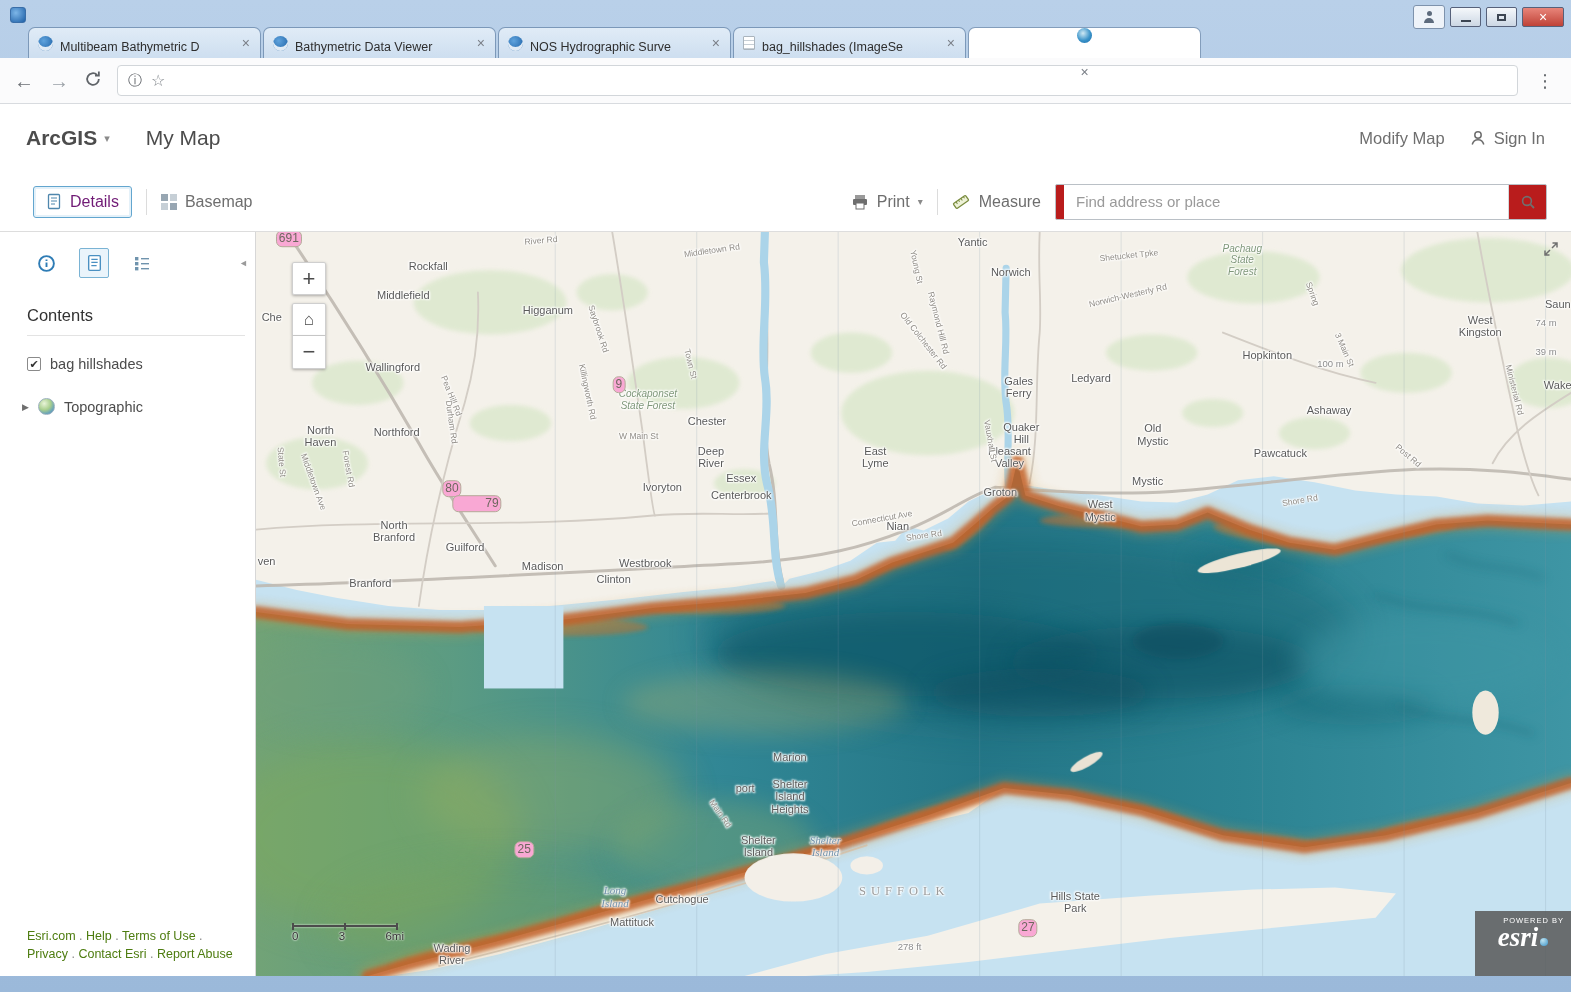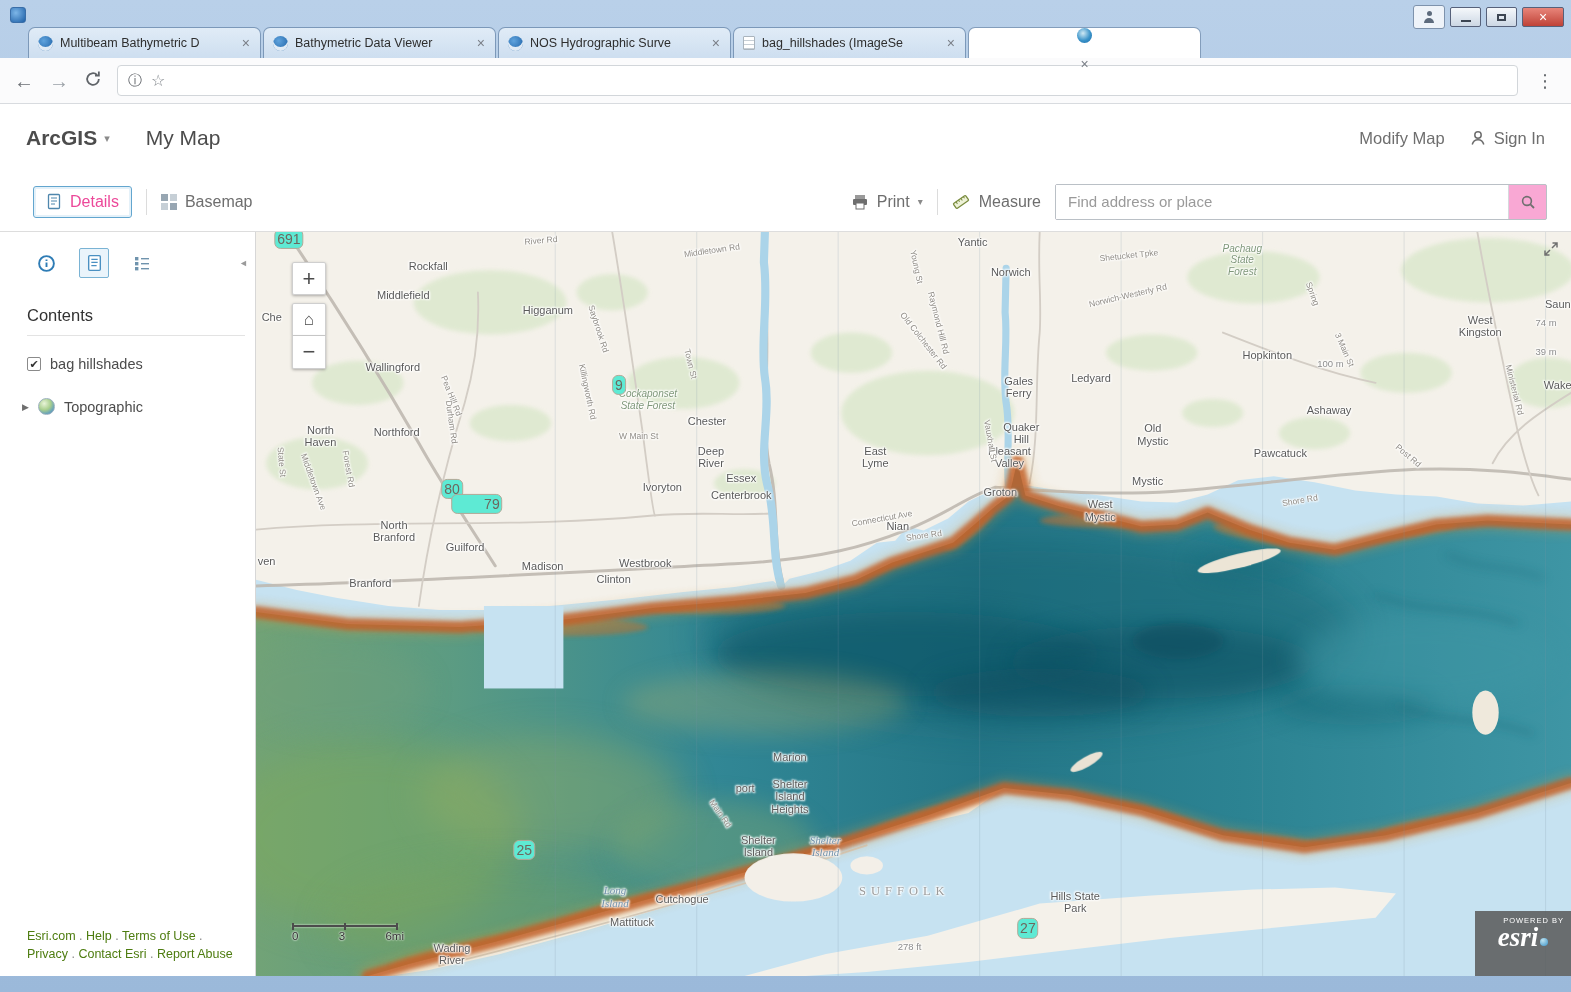--- a/index.html
+++ b/index.html
@@ -9,21 +9,21 @@
   
   .titlebar{height:58px;position:relative;display:flex;align-items:flex-end;padding-left:8px;}
   .app-icon{position:absolute;left:10px;top:7px;width:16px;height:16px;border-radius:3px;
     background:radial-gradient(circle at 35% 35%,#7db6e8,#1d5fa6);border:1px solid #3a6ea8;}
   .tabs{display:flex;height:31px;margin-left:20px;}
   .tab{width:233px;display:flex;align-items:center;gap:7px;padding:0 9px;
     background:linear-gradient(rgba(240,246,252,.72),rgba(214,228,242,.72));
     border:1px solid rgba(110,140,175,.85);border-bottom:none;border-radius:7px 7px 0 0;
     margin-right:2px;font-size:12.5px;color:#2e2e2e;cursor:default;}
   .tab.active{background:#fff;color:#222;flex-direction:column;}
-  .tlabel{flex:1;white-space:nowrap;overflow:hidden;}
+  .tlabel{flex:1;white-space:nowrap;overflow:hidden;margin-top:8px;}
   .tclose{color:#7a7f87;font-size:14px;line-height:1;padding:0 1px;}
   .fav{width:15px;height:15px;border-radius:50%;flex:none;}
   .fav.noaa{background:radial-gradient(circle at 38% 32%,#5fa3dd,#15599f);box-shadow:inset 0 -4px 0 rgba(255,255,255,.85);}
   .fav.arcgis{background:radial-gradient(circle at 40% 35%,#cfe9f4,#3a93c9 55%,#1b6aa8);}
   .fav.page{border-radius:1px;width:12px;height:14px;background:#fff;border:1px solid #aab4bd;
     background-image:repeating-linear-gradient(#fff 0 3px,#c7cfd6 3px 4px);}
   .win-controls{position:absolute;top:5px;right:7px;display:flex;gap:5px;align-items:center;}
   .profile-btn{width:32px;height:24px;background:#eef3f9;border:1px solid #7d92ac;border-radius:3px;
     display:flex;align-items:center;justify-content:center;}
   .person-glyph{width:12px;height:12px;position:relative;}
@@ -49,29 +49,29 @@
   .ag-header{height:68px;background:#fff;display:flex;align-items:center;padding:0 26px;}
   .brand{font-size:21px;font-weight:bold;color:#4c4c4c;}
   .brand-caret{font-size:11px;color:#8a8a8a;margin-left:7px;}
   .page-title{font-size:21px;color:#4c4c4c;margin-left:36px;font-weight:normal;}
   .hdr-right{margin-left:auto;display:flex;align-items:center;gap:24px;color:#6e6e6e;font-size:16.5px;}
   .signin{display:flex;align-items:center;gap:7px;}
   
   .app-toolbar{height:60px;background:#fff;border-bottom:1px solid #ddd;display:flex;align-items:center;
     padding:0 24px 0 33px;gap:14px;}
   .details-btn{display:flex;align-items:center;gap:8px;border:1px solid #63a6cf;background:#fff;
-    box-shadow:0 0 0 2px #e4f1f9 inset;border-radius:3px;padding:6px 12px;color:#ec4899;font-size:16px;}
+    box-shadow:0 0 0 2px #e4f1f9 inset;border-radius:3px;padding:6px 12px;color:#701a75;font-size:16px;}
   .tb-div{width:1px;height:26px;background:#dcdcdc;}
   .flat-btn{display:flex;align-items:center;gap:8px;color:#6e6e6e;font-size:16px;}
   .bm-icon{width:16px;height:16px;display:grid;grid-template-columns:1fr 1fr;gap:2px;}
   .bm-icon span{background:#97a6b2;}
   .bm-icon span:nth-child(2),.bm-icon span:nth-child(3){background:#c6cfd6;}
   .tb-spacer{flex:1;}
   .caret{font-size:10px;color:#8a8a8a;}
-  .search{width:492px;height:36px;border:1px solid #bac0c6;border-radius:2px;display:flex;background:#f9a8d4;}
+  .search{width:492px;height:36px;border:1px solid #bac0c6;border-radius:2px;display:flex;background:#b91c1c;padding-left:8px;}
   .search input{flex:1;border:none;outline:none;padding:0 12px;font-size:15px;color:#333;font-family:"Liberation Sans",sans-serif;}
   .search input::placeholder{color:#9a9a9a;}
   .search-btn{width:38px;border-left:1px solid #d5d9dd;display:flex;align-items:center;justify-content:center;}
   
   .content{display:flex;height:744px;background:#fff;}
   .sidebar{width:256px;position:relative;border-right:1px solid #d7d7d7;padding-top:16px;flex:none;}
   .icon-row{display:flex;gap:18px;padding-left:31px;align-items:center;}
   .sb-iconbtn{width:30px;height:30px;display:flex;align-items:center;justify-content:center;border-radius:2px;}
   .sb-iconbtn.selected{background:#eaf4fb;border:1px solid #7ab3d4;}
   .collapse{position:absolute;right:7px;top:26px;color:#9a9a9a;font-size:9px;}
@@ -94,21 +94,21 @@
   .map-labels{position:absolute;inset:0;}
   .ml{position:absolute;transform:translate(-50%,-50%);white-space:pre-line;text-align:center;line-height:1.12;
     pointer-events:none;font-family:"Liberation Sans",sans-serif;
     text-shadow:0 0 2px #fff,0 0 2px #fff,0 0 3px #fff,1px 1px 2px #fff,-1px -1px 2px #fff;}
   .ml.p{font-size:11px;color:#5a5a5a;}
   .ml.fo{font-size:10px;font-style:italic;color:#7f977a;}
   .ml.rd{font-size:8.5px;color:#8f8b85;}
   .ml.wt{font-size:11px;font-style:italic;font-family:"Liberation Serif",serif;color:#7292ab;}
   .ml.cty{font-size:12.5px;font-family:"Liberation Serif",serif;color:#9b9b9b;letter-spacing:5px;}
   .ml.el{font-size:9.5px;color:#8c8c8c;}
-  .ml.sh{font-size:14px;color:#6d675e;background:#5eead4;border:1px solid #b3a998;border-radius:6px;
+  .ml.sh{font-size:12px;color:#6d675e;background:#f9a8d4;border:1px solid #b3a998;border-radius:6px;
     padding:0 2px;line-height:1.3;text-shadow:none;}
   .zoom-ctrl{position:absolute;left:36px;top:30px;width:34px;}
   .zbox{width:34px;height:33px;background:#fff;border:1px solid #cfcfcf;box-shadow:0 1px 3px rgba(0,0,0,.3);
     display:flex;align-items:center;justify-content:center;font-size:22px;color:#4c4c4c;border-radius:2px;}
   .zbox.plus{margin-bottom:8px;}
   .zbox.home{font-size:17px;border-radius:2px 2px 0 0;}
   .zbox.minus{border-top:none;border-radius:0 0 2px 2px;}
   .expand-btn{position:absolute;top:7px;right:10px;width:20px;height:20px;display:flex;
     align-items:center;justify-content:center;}
   .scalebar{position:absolute;left:36px;bottom:34px;width:112px;}

